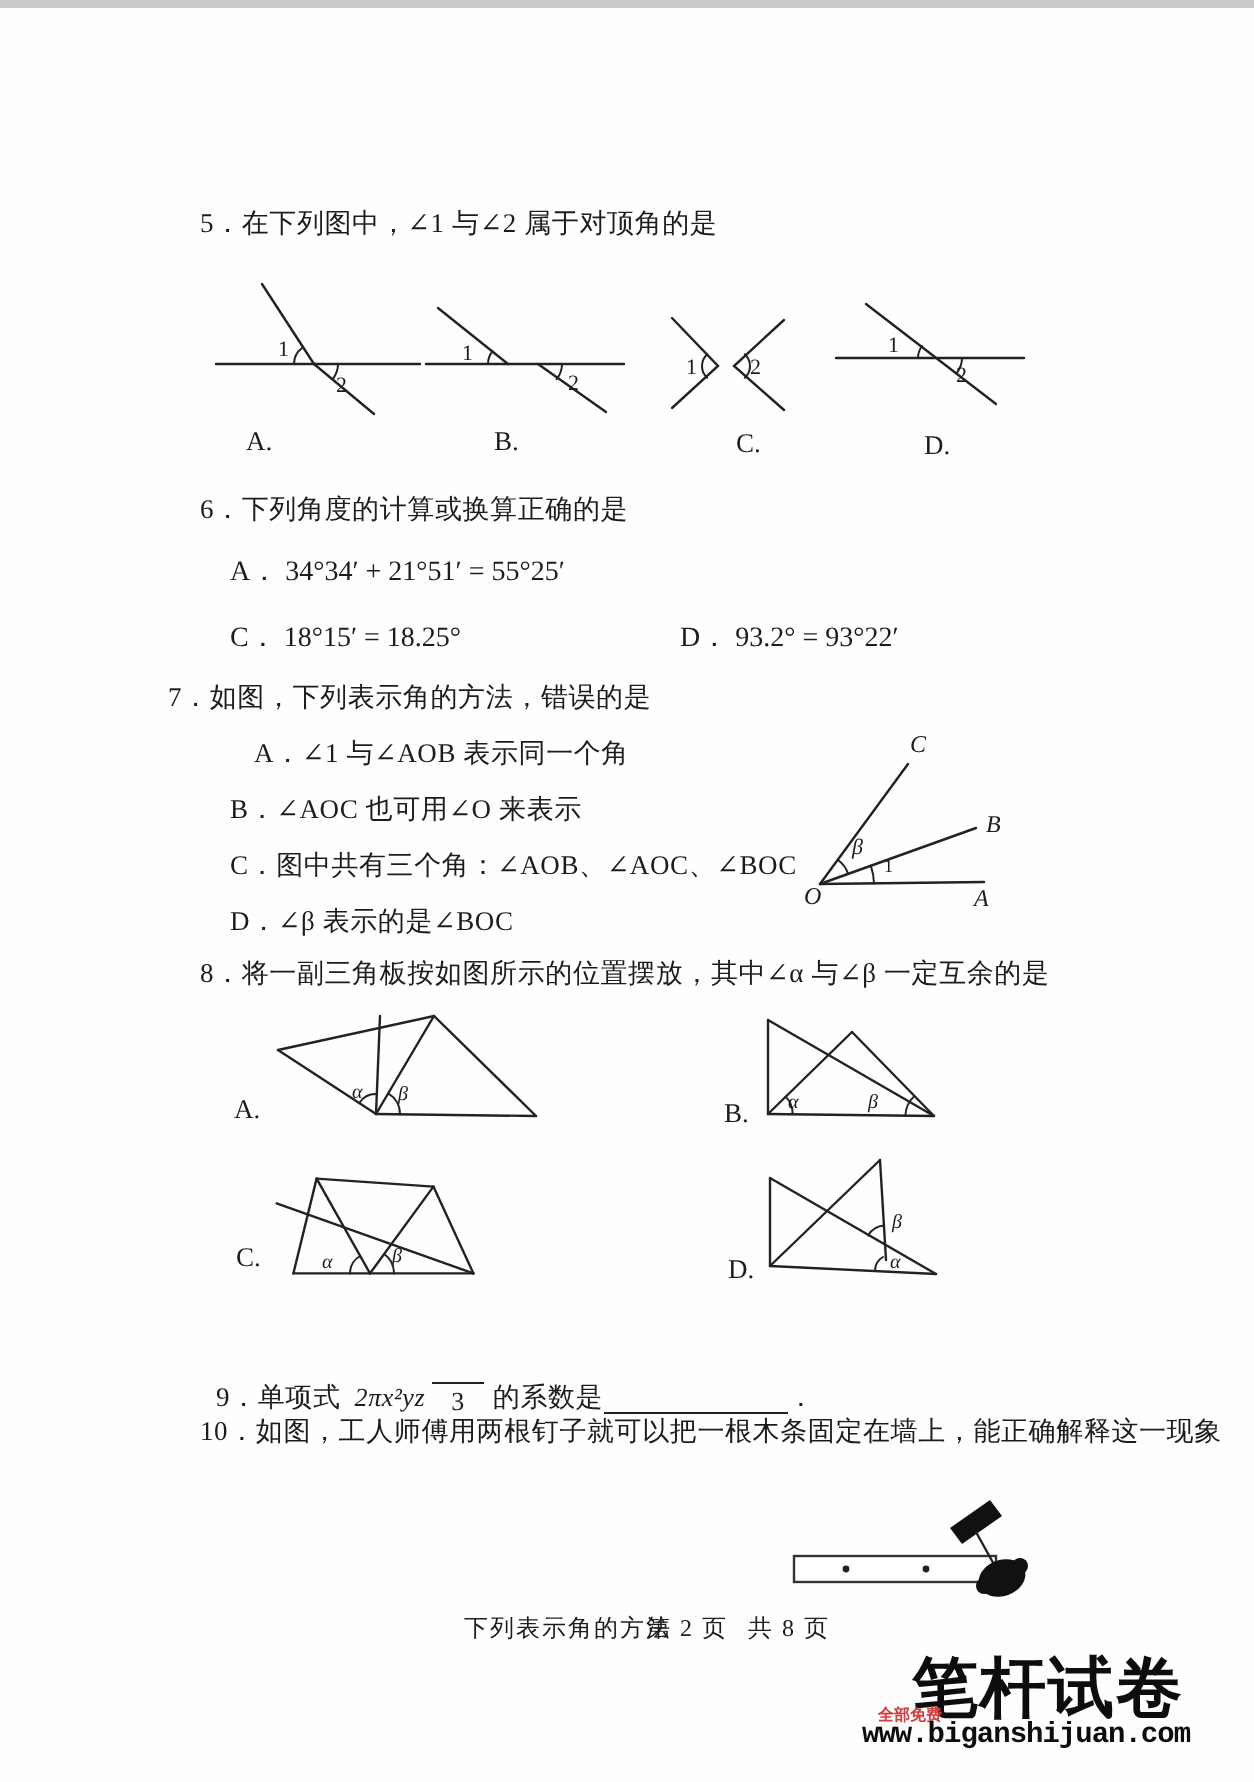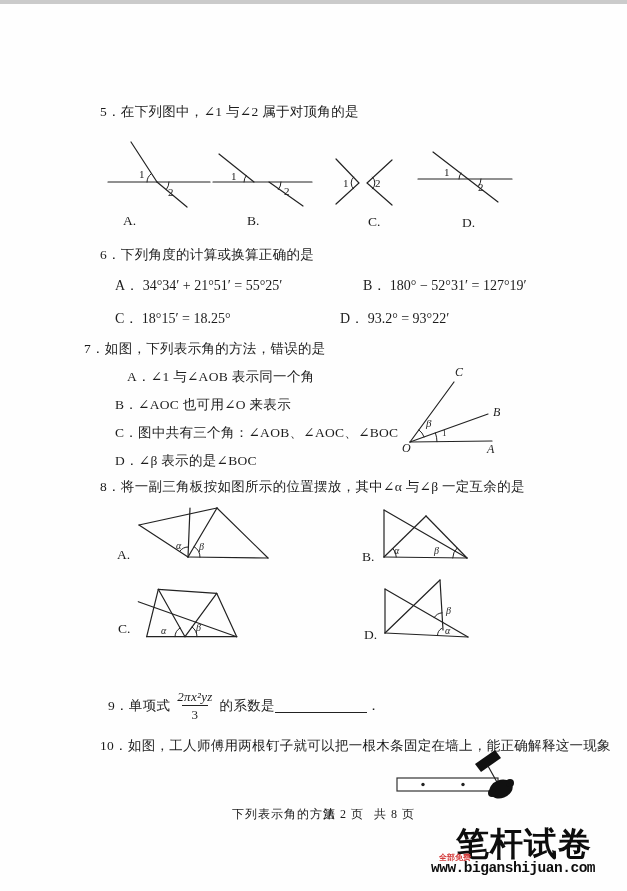--- a/index.html
+++ b/index.html
@@ -13,21 +13,21 @@
   .stem{font-size:13.5px;letter-spacing:.3px;}
   .optrow{font-size:13.5px;letter-spacing:.3px;}
   .formula{font-size:14px;font-family:"Liberation Serif","DejaVu Serif",serif;}
   .diag-label{font-size:13.5px;}
   .sec-head{font-size:13.5px;font-weight:600;letter-spacing:.3px;}
   svg{position:absolute;overflow:visible;}
   svg line, svg path, svg polyline{stroke:#222;stroke-width:1.2;fill:none;stroke-linecap:round;}
   svg path.arc{stroke-width:1;}
   svg text{fill:#1c1c1c;font-family:"Liberation Serif","DejaVu Serif",serif;}
   .blank{display:inline-block;border-bottom:1px solid #222;height:14px;vertical-align:baseline;}
-  .frac{display:inline-flex;flex-direction:column;align-items:center;vertical-align:middle;margin:0 4px;line-height:1;}
+  .frac{display:inline-flex;flex-direction:row;align-items:center;vertical-align:middle;margin:0 4px;line-height:1;}
   .frac .num{font-size:13px;font-style:italic;padding:0 3px 2px 3px;}
   .frac .den{font-size:13px;border-top:1.2px solid #222;padding:2px 10px 0 10px;}
   .q9row{display:flex;align-items:center;font-size:13.5px;letter-spacing:.3px;}
   .footer-item{font-size:12px;letter-spacing:1px;}
   .wm-brand{font-family:"Liberation Sans","DejaVu Sans",sans-serif;font-weight:bold;font-size:33px;color:#0d0d0d;letter-spacing:1px;}
   .wm-free{font-family:"Liberation Sans","DejaVu Sans",sans-serif;font-size:8px;color:#d43d3d;font-weight:bold;}
   .wm-url{font-family:"Liberation Mono","DejaVu Sans Mono",monospace;font-weight:bold;font-size:14.5px;color:#0d0d0d;letter-spacing:-0.5px;}
 </style>
 </head>
 <body>
@@ -89,23 +89,20 @@
   <div class="abs diag-label" style="left:247px;top:213px">B.</div>
   <div class="abs diag-label" style="left:368px;top:214px">C.</div>
   <div class="abs diag-label" style="left:462px;top:215px">D.</div>
 
   <div class="abs stem" style="left:100px;top:246px">
     <span>6．</span><span>下列角度的计算或换算正确的是</span>
   </div>
   <div class="abs formula" style="left:115px;top:277px">
     <span>A．</span>&nbsp;<span>34°34′ + 21°51′ = 55°25′</span>
   </div>
-  <div class="abs formula" style="left:363px;top:277px">
-    <span>B．</span>&nbsp;<span>180° − 52°31′ = 127°19′</span>
-  </div>
   <div class="abs formula" style="left:115px;top:310px">
     <span>C．</span>&nbsp;<span>18°15′ = 18.25°</span>
   </div>
   <div class="abs formula" style="left:340px;top:310px">
     <span>D．</span>&nbsp;<span>93.2° = 93°22′</span>
   </div>
 
   <div class="abs stem" style="left:84px;top:340px">
     <span>7．</span><span>如图，下列表示角的方法，错误的是</span>
   </div>
@@ -211,21 +208,21 @@
     <span>单项式</span>
     <span class="frac">
       <span class="num">2πx²yz</span>
       <span class="den">3</span>
     </span>
     <span>的系数是</span>
     <span class="blank" style="width:92px"></span>
     <span>．</span>
   </div>
 
-  <div class="abs stem" style="left:100px;top:737px">
+  <div class="abs stem" style="left:100px;top:707px">
     <span>10．</span><span>如图，工人师傅用两根钉子就可以把一根木条固定在墙上，能正确解释这一现象</span>
   </div>
 
   <svg style="left:393px;top:744px" width="140" height="62" viewBox="0 0 140 62">
     <g>
       <rect x="4" y="34" width="101" height="13" fill="#fff" stroke="#333" stroke-width="1.2"></rect>
       <circle cx="30" cy="40.5" r="1.7" fill="#222" stroke="none"></circle>
       <circle cx="70" cy="40.5" r="1.7" fill="#222" stroke="none"></circle>
     </g>
     <g>

